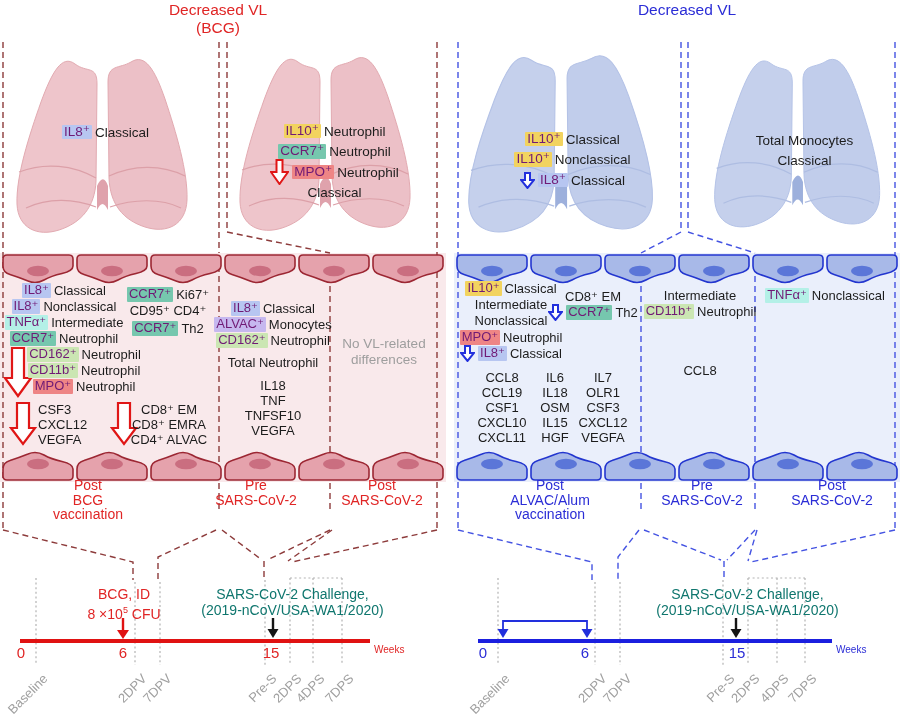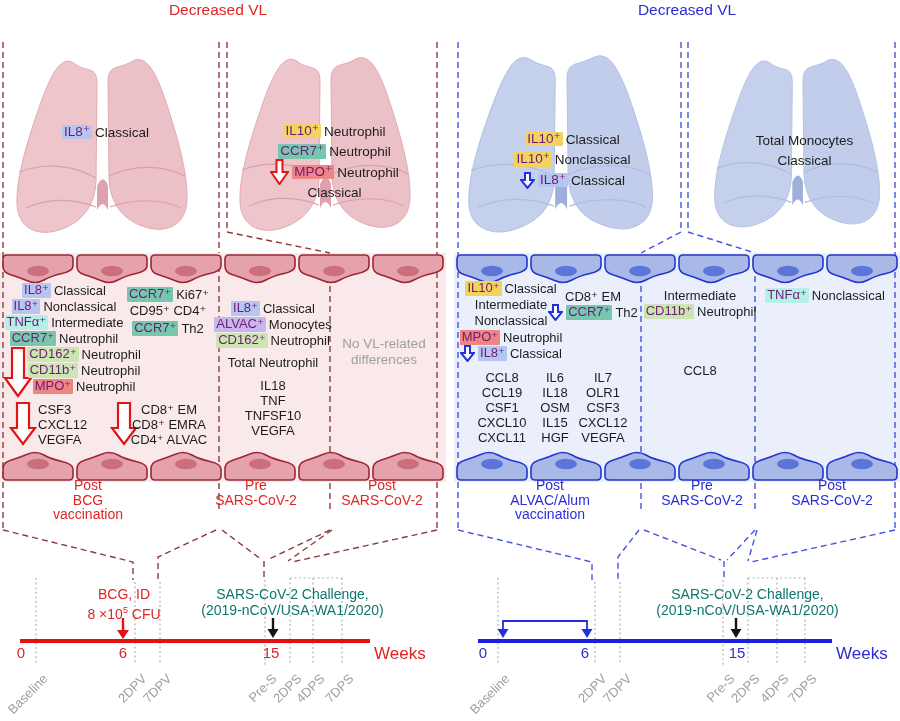--- a/index.html
+++ b/index.html
@@ -17,21 +17,21 @@
   .mrow svg{flex:none}
   .mrow svg.aLg{margin:-5px 0}
   .chip{padding:0 2px;border-radius:1px;line-height:14.5px;display:inline-block;color:#701a75}
   .c-il8{background:#b7c6f1}.c-il10{background:#f2d35f}.c-ccr7{background:#76c7ae}
   .c-tnfa{background:#b4f0e7}.c-mpo{background:#ee8585}.c-cd{background:#cbe6b3}.c-mertk{background:#c6b8ef}
   .note{font-size:13.5px;line-height:15.5px;text-align:center;color:#9e9e9e}
   .seclabel{position:absolute;width:140px;text-align:center;font-size:14px;line-height:14.5px}
   .tl-text{position:absolute;text-align:center;font-size:14px;line-height:16px;white-space:nowrap}
   .tl-text sup{font-size:9px}
   .wk{position:absolute;top:644px;width:30px;text-align:center;font-size:15px}
-  .weeks{position:absolute;top:644px;font-size:17px}
+  .weeks{position:absolute;top:644px;font-size:10px}
   .tick{position:absolute;top:671px;width:80px;text-align:right;font-size:13px;color:#a0a0a0;
         transform:rotate(-45deg);transform-origin:100% 0;white-space:nowrap}
 </style>
 </head>
 <body>
 
 <div id="fig">
 
 <svg width="900" height="721" viewBox="0 0 900 721" class="abs" style="left:0;top:0">
   <defs>
@@ -185,20 +185,21 @@
     <line x1="736" y1="618" x2="736" y2="630" stroke="#151515" stroke-width="2.4"></line>
     <path d="M730.5 629 H741.5 L736 638 Z" fill="#151515"></path>
     <path d="M503 630 V621 H587 V630" stroke="#2230dd" stroke-width="1.8" fill="none"></path>
     <path d="M497.5 629 H508.5 L503 638 Z" fill="#2230dd"></path>
     <path d="M581.5 629 H592.5 L587 638 Z" fill="#2230dd"></path>
   </g>
 </svg>
 
 <div class="title red" style="left:143px;top:1px">
   <div>Decreased VL</div>
+  <div>(BCG)</div>
 </div>
 <div class="title blue" style="left:612px;top:1px">
   <div>Decreased VL</div>
 </div>
 
 <div class="col roomy" style="left:38px;top:124px;width:135px">
       <div class="mrow">
         <span class="chip c-il8">IL8⁺</span>
         <span>Classical</span>
       </div>

